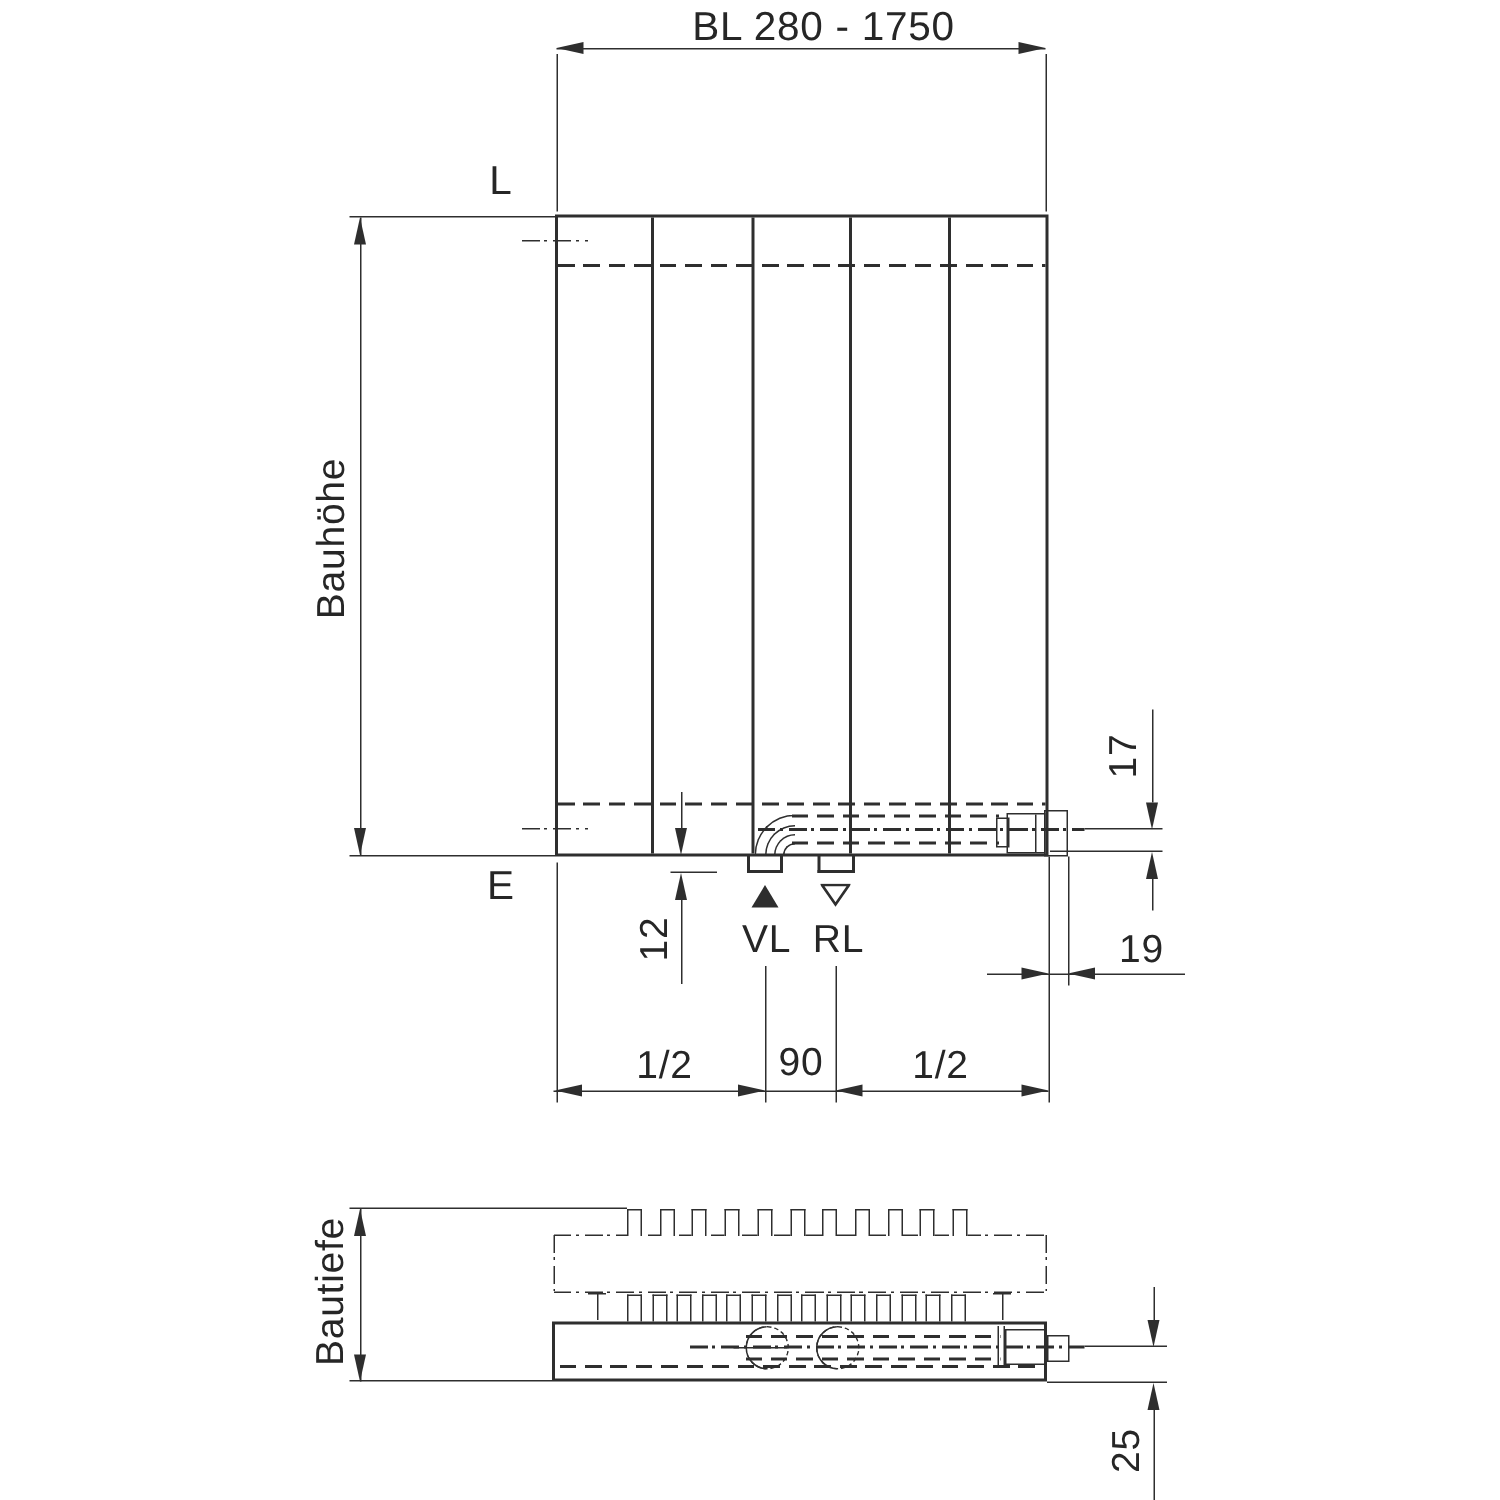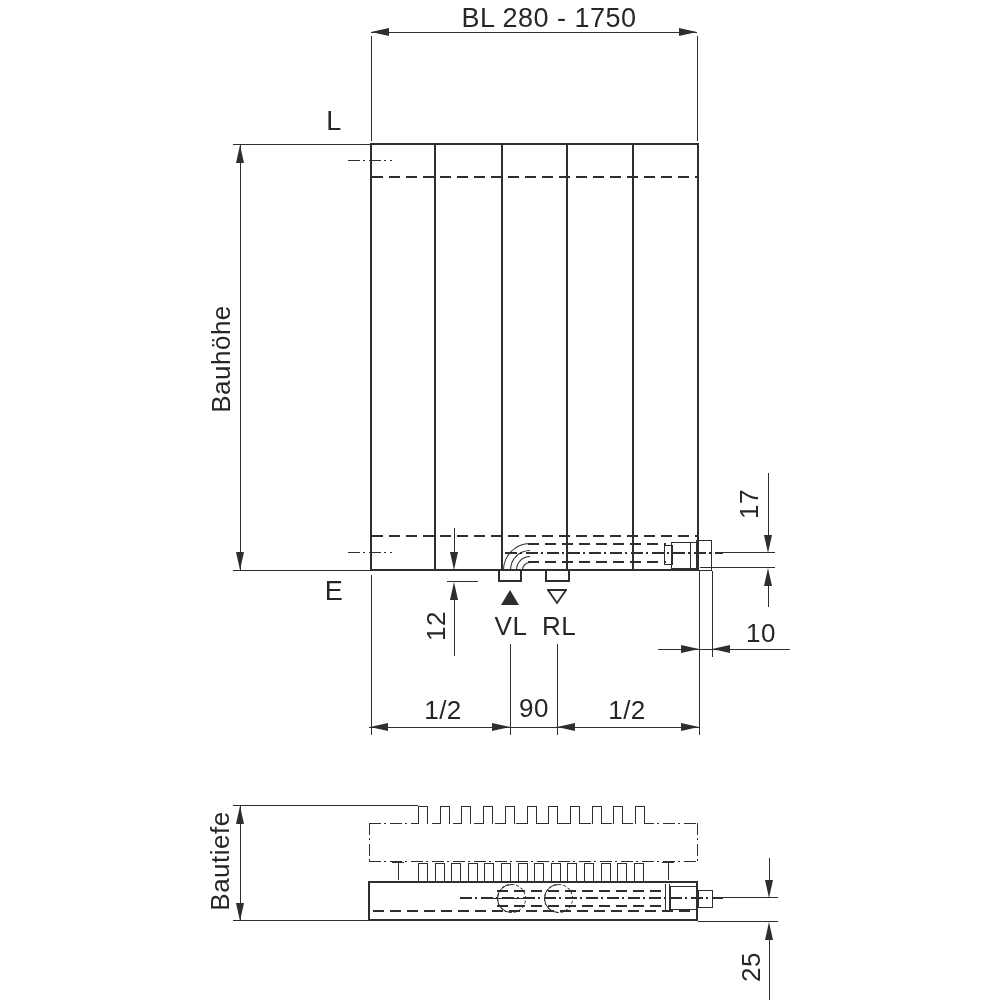--- a/index.html
+++ b/index.html
@@ -106,21 +106,21 @@
     <div class="ar d" style="left:764.2px; top:535px"></div>
     <div class="ar u" style="left:764.2px; top:568px"></div>
     <div class="v" style="left:768px; top:586px; height:21px"></div>
     <span class="t rt" style="left:749px; top:504px">17</span>
 
     <div class="v" style="left:698.5px; top:571px; height:164px"></div>
     <div class="v" style="left:711.5px; top:571px; height:86px"></div>
     <div class="h" style="left:658px; top:649px; width:132px"></div>
     <div class="ar r" style="left:681px; top:645.2px"></div>
     <div class="ar l" style="left:712px; top:645.2px"></div>
-    <span class="t" style="left:761px; top:633px">10</span>
+    <span class="t" style="left:761px; top:633px">19</span>
 
     <div class="v" style="left:370.5px; top:575px; height:160px"></div>
     <div class="v" style="left:510px; top:644px; height:91px"></div>
     <div class="v" style="left:557px; top:644px; height:91px"></div>
     <div class="h" style="left:369px; top:727px; width:330px"></div>
     <div class="ar l" style="left:370px; top:723.2px"></div>
     <div class="ar r" style="left:492px; top:723.2px"></div>
     <div class="ar l" style="left:557px; top:723.2px"></div>
     <div class="ar r" style="left:681px; top:723.2px"></div>
     <span class="t" style="left:443px; top:710px">1/2</span>

